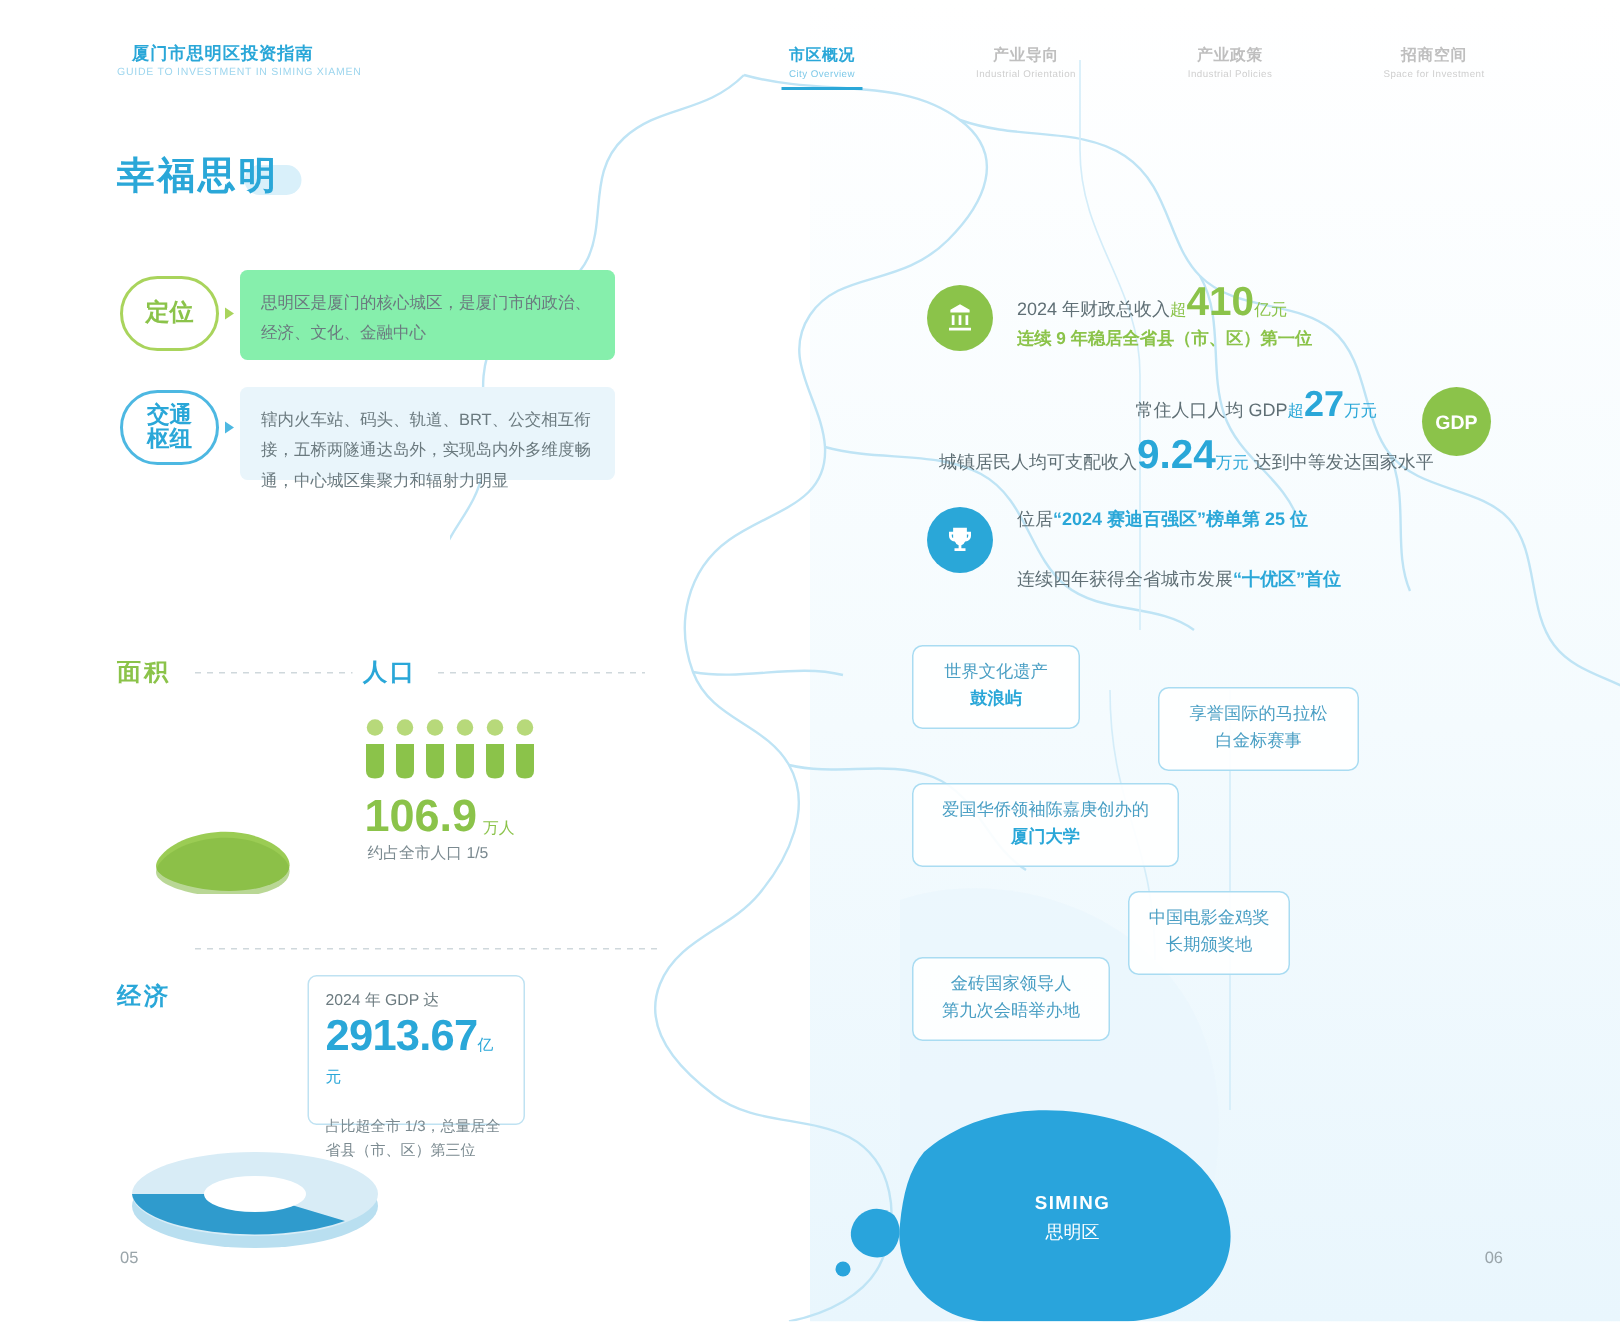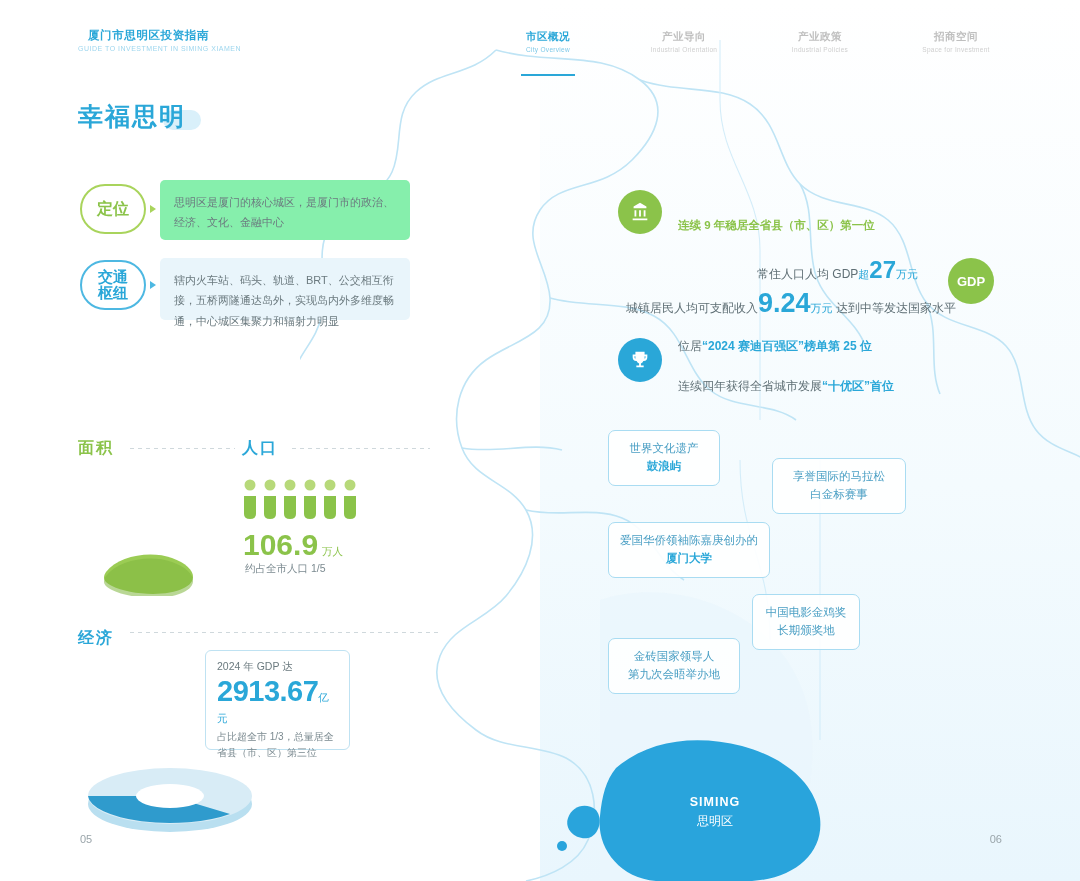--- a/index.html
+++ b/index.html
@@ -30,21 +30,21 @@
   .brand .cn {
     font-size: 11.5px; font-weight: bold; color: #2aa7d8; letter-spacing: .6px; margin-left: 10px;
   }
   .brand .en {
     font-size: 7px; color: #9ed6ee; letter-spacing: .5px; margin-top: 2px;
   }
   .navs {
     position: absolute; right: 78px; top: 30px;
     display: flex; gap: 44px;
   }
-  .nav-item { text-align: center; position: relative; padding-bottom: 23px; width: 92px; }
+  .nav-item { text-align: center; position: relative; padding-bottom: 7px; width: 92px; }
   .nav-item .cn { font-size: 10.5px; font-weight: bold; color: #bfbfbf; letter-spacing: .5px; }
   .nav-item .en { font-size: 6.5px; color: #cfcfcf; margin-top: 2px; letter-spacing: .3px; }
   .nav-item.active .cn { color: #2aa7d8; }
   .nav-item.active .en { color: #7ec9e8; }
   .nav-item.active::after {
     content: ""; position: absolute; left: 50%; transform: translateX(-50%);
     bottom: 0; width: 54px; height: 2px; background: #2aa7d8;
   }
 
   
@@ -111,21 +111,21 @@
   .pop-sub { position: absolute; left: 245px; top: 562px; font-size: 10.5px; color: #7b8a90; }
 
   .gdp-card {
     position: absolute; left: 205px; top: 650px; width: 145px; height: 100px;
     border: 1.5px solid #bfe2f2; border-radius: 6px; background: #fff; padding: 9px 11px;
   }
   .gdp-card .l1 { font-size: 10.5px; color: #6b7a7f; }
   .gdp-card .l2 { margin-top: 1px; }
   .gdp-card .l2 .n { font-size: 29px; font-weight: bold; color: #2aa7d8; letter-spacing: -.5px; text-align: right; }
   .gdp-card .l2 .u { font-size: 10.5px; color: #2aa7d8; }
-  .gdp-card .l3 { font-size: 10px; color: #7b8a90; line-height: 1.6; margin-top: 3px; }
+  .gdp-card .l3 { font-size: 10px; color: #7b8a90; line-height: 1.6; margin-top: 18px; }
 
   
   .circ-icon {
     position: absolute; width: 44px; height: 44px; border-radius: 50%;
     display: flex; align-items: center; justify-content: center;
   }
   .circ-icon.green { background: #8bc34a; }
   .circ-icon.blue { background: #2aa7d8; }
 
   .fin-l1 { position: absolute; left: 678px; top: 186px; font-size: 12px; color: #5f6f75; }
@@ -286,21 +286,21 @@
         <path d="M62 18 h12 v18 q0 5 -6 5 t-6 -5 z"></path>
       <path d="M82 18 h12 v18 q0 5 -6 5 t-6 -5 z"></path>
         <path d="M102 18 h12 v18 q0 5 -6 5 t-6 -5 z"></path>
     </g>
   </svg>
 
   <div class="pop-num">106.9</div>
   <div class="pop-unit">万人</div>
   <div class="pop-sub">约占全市人口 1/5</div>
 
-  <div class="sec-h blue" style="left:78px; top:628px;">
+  <div class="sec-h blue" style="left:78px; top:654px;">
     <span>经济</span>
   </div>
   <div class="dash-line" style="left:130px; top:632px; width:310px;"></div>
 
   <div class="gdp-card">
     <div class="l1">2024 年 GDP 达</div>
     <div class="l2">
       <span class="n">2913.67</span><span class="u">亿元</span>
     </div>
     <div class="l3">占比超全市 1/3，总量居全省县（市、区）第三位</div>
@@ -311,20 +311,23 @@
     <ellipse cx="100" cy="54" rx="82" ry="28" fill="#d8ecf6"></ellipse>
     <path d="M18 54 A82 28 0 0 0 160 72 L100 54 Z" fill="#2f9bcd"></path>
     <ellipse cx="100" cy="54" rx="34" ry="12" fill="#ffffff"></ellipse>
   </svg>
 
   <div class="circ-icon green" style="left:618px; top:190px;">
     <svg width="22" height="22" viewBox="0 0 24 24" fill="#fff">
       <path d="M12 2l7 4v2H5V6l7-4zM6 10h2v7H6v-7zm5 0h2v7h-2v-7zm5 0h2v7h-2v-7zM4 19h16v2H4v-2z"></path>
     </svg>
   </div>
+  <div class="fin-l1">
+    <span>2024 年财政总收入</span><span class="sm-g">超</span><span class="big">410</span><span class="sm-g">亿元</span>
+  </div>
   <div class="fin-l2">连续 9 年稳居全省县（市、区）第一位</div>
 
   <div class="gdp-badge">GDP</div>
   <div class="pop-gdp-l1">
     <span>常住人口人均 GDP</span><span class="sm-b">超</span><span class="big">27</span><span class="sm-b">万元</span>
   </div>
   <div class="pop-gdp-l2">
     <span>城镇居民人均可支配收入</span><span class="big">9.24</span><span class="sm-b">万元</span>
     <span>达到中等发达国家水平</span>
   </div>
@@ -342,21 +345,21 @@
   </div>
 
   <div class="tag" style="left:772px; top:458px; width:134px;">
     <div>享誉国际的马拉松</div>
     <div>白金标赛事</div>
   </div>
   <div class="tag" style="left:608px; top:430px; width:112px;">
     <div>世界文化遗产</div>
     <b>鼓浪屿</b>
   </div>
-  <div class="tag" style="left:608px; top:522px; width:162px;">
+  <div class="tag" style="left:608px; top:522px; width:178px;">
     <div>爱国华侨领袖陈嘉庚创办的</div>
     <b>厦门大学</b>
   </div>
   <div class="tag" style="left:752px; top:594px; width:108px;">
     <div>中国电影金鸡奖</div>
     <div>长期颁奖地</div>
   </div>
   <div class="tag" style="left:608px; top:638px; width:132px;">
     <div>金砖国家领导人</div>
     <div>第九次会晤举办地</div>

